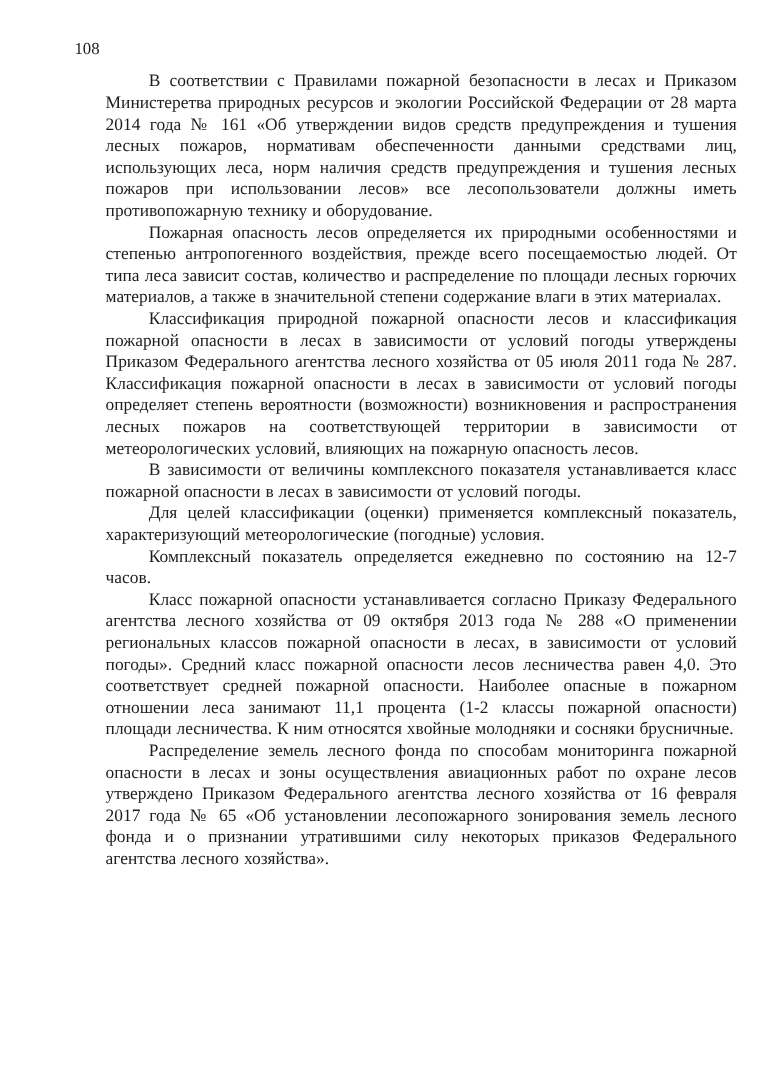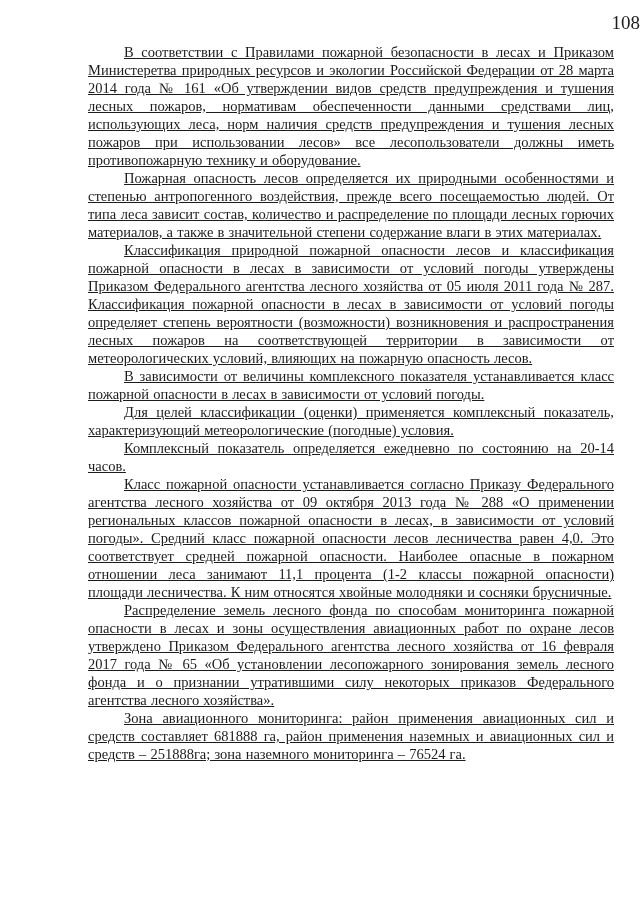--- a/index.html
+++ b/index.html
@@ -11,50 +11,48 @@
     position: relative;
     width: 640px;
     height: 905px;
     background: #ffffff;
     box-sizing: border-box;
     font-family: "Liberation Serif", "DejaVu Serif", serif;
     color: #1c1c1e;
     overflow: hidden;
   }
   .page-number {
-    text-align: right;
-    padding-top: 12px;
-    font-size: 19px;
+    text-align: left;
+    padding-top: 34px;
+    font-size: 14px;
     color: #1c1c1e;
     
     padding-left: 62px;
   }
   .content {
     margin: 9px 26px 0 88px;
     font-size: 14.5px;
     line-height: 18px;
     text-align: justify;
   }
   .content p {
     margin: 0;
     padding: 0;
     text-indent: 36px;
     word-spacing: 0.5px;
-    text-decoration: underline;
   }
 </style>
 </head>
 <body>
 
 <div class="page">
   <div class="page-number">108</div>
   <div class="content">
     <p>В соответствии с Правилами пожарной безопасности в лесах  и Приказом Министеретва  природных ресурсов и экологии Российской Федерации от 28 марта 2014 года № 161 «Об утверждении видов средств предупреждения и тушения лесных пожаров, нормативам обеспеченности данными средствами лиц, использующих леса, норм наличия средств предупреждения и тушения лесных пожаров при использовании лесов» все лесопользователи должны иметь противопожарную технику и оборудование.</p>
     <p>Пожарная опасность лесов определяется их природными особенностями и степенью антропогенного воздействия, прежде всего посещаемостью людей. От типа леса зависит состав, количество и распределение по площади лесных горючих материалов, а также в значительной степени содержание влаги в этих материалах.</p>
     <p>Классификация природной пожарной опасности лесов и классификация пожарной опасности в лесах в зависимости от условий погоды утверждены Приказом Федерального агентства  лесного хозяйства от 05 июля 2011 года № 287. Классификация пожарной опасности в лесах в зависимости от условий погоды определяет степень вероятности (возможности) возникновения и распространения лесных пожаров на соответствующей территории в зависимости от метеорологических условий, влияющих на пожарную опасность лесов.</p>
     <p>В зависимости от величины комплексного показателя устанавливается класс пожарной опасности в лесах в зависимости от условий погоды.</p>
     <p>Для целей классификации (оценки) применяется комплексный показатель, характеризующий метеорологические (погодные) условия.</p>
-    <p>Комплексный показатель определяется ежедневно по состоянию на 20-14 часов.</p>
+    <p>Комплексный показатель определяется ежедневно по состоянию на 12-7 часов.</p>
     <p>Класс пожарной опасности устанавливается согласно Приказу Федерального агентства  лесного хозяйства от 09 октября 2013 года № 288 «О применении региональных классов пожарной опасности в лесах, в зависимости от условий погоды». Средний класс пожарной опасности лесов лесничества равен 4,0. Это соответствует средней пожарной опасности. Наиболее опасные в пожарном отношении леса занимают 11,1 процента (1-2 классы пожарной опасности) площади лесничества. К ним относятся хвойные молодняки и сосняки брусничные.</p>
     <p>Распределение земель лесного фонда по способам мониторинга пожарной опасности в лесах и зоны осуществления авиационных работ по охране лесов утверждено Приказом Федерального агентства  лесного хозяйства от 16 февраля 2017 года № 65 «Об установлении лесопожарного зонирования земель лесного фонда и о признании утратившими силу некоторых приказов Федерального агентства лесного хозяйства».</p>
-    <p>Зона авиационного мониторинга: район применения авиационных сил и средств составляет 681888 га, район применения наземных и авиационных сил и средств – 251888га; зона наземного мониторинга – 76524 га.</p>
   </div>
 </div>
 
 </body></html>

